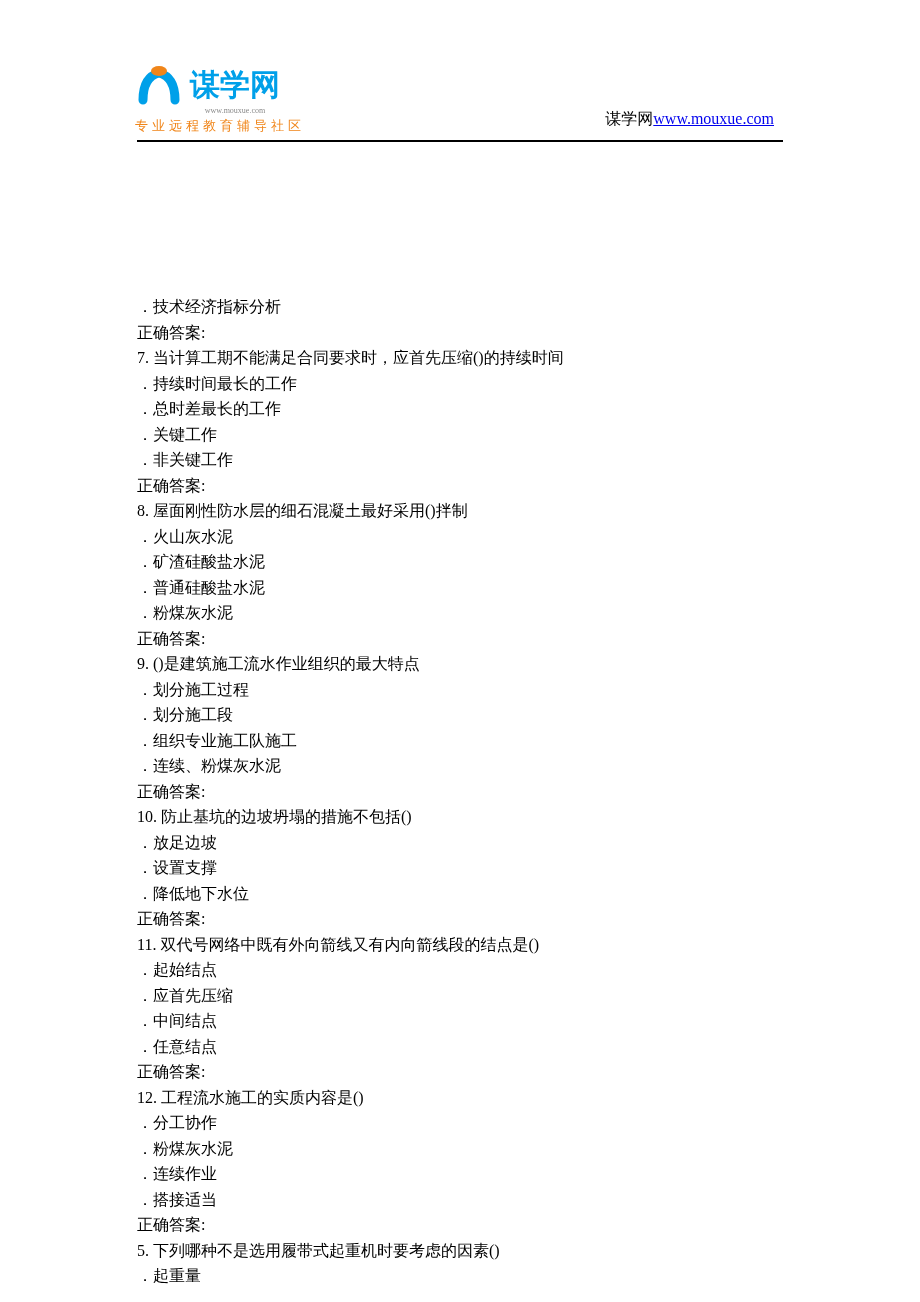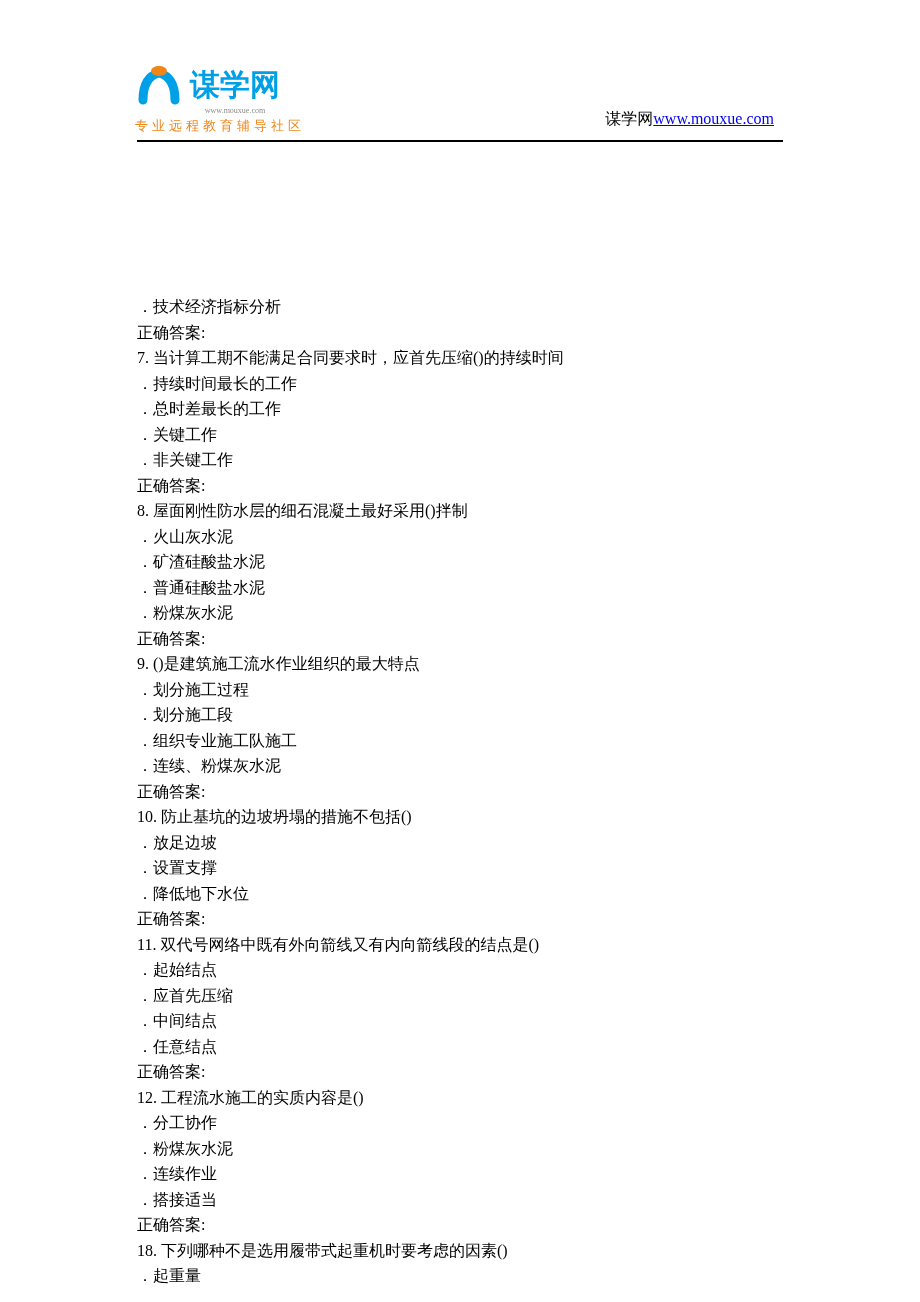--- a/index.html
+++ b/index.html
@@ -135,16 +135,16 @@
   <div class="line">．应首先压缩</div>
   <div class="line">．中间结点</div>
   <div class="line">．任意结点</div>
   <div class="line">正确答案:</div>
   <div class="line">12.   工程流水施工的实质内容是()</div>
   <div class="line">．分工协作</div>
   <div class="line">．粉煤灰水泥</div>
   <div class="line">．连续作业</div>
   <div class="line">．搭接适当</div>
   <div class="line">正确答案:</div>
-  <div class="line">18.   下列哪种不是选用履带式起重机时要考虑的因素()</div>
+  <div class="line">5.   下列哪种不是选用履带式起重机时要考虑的因素()</div>
   <div class="line">．起重量</div>
 
 </div>
 
 </body></html>

